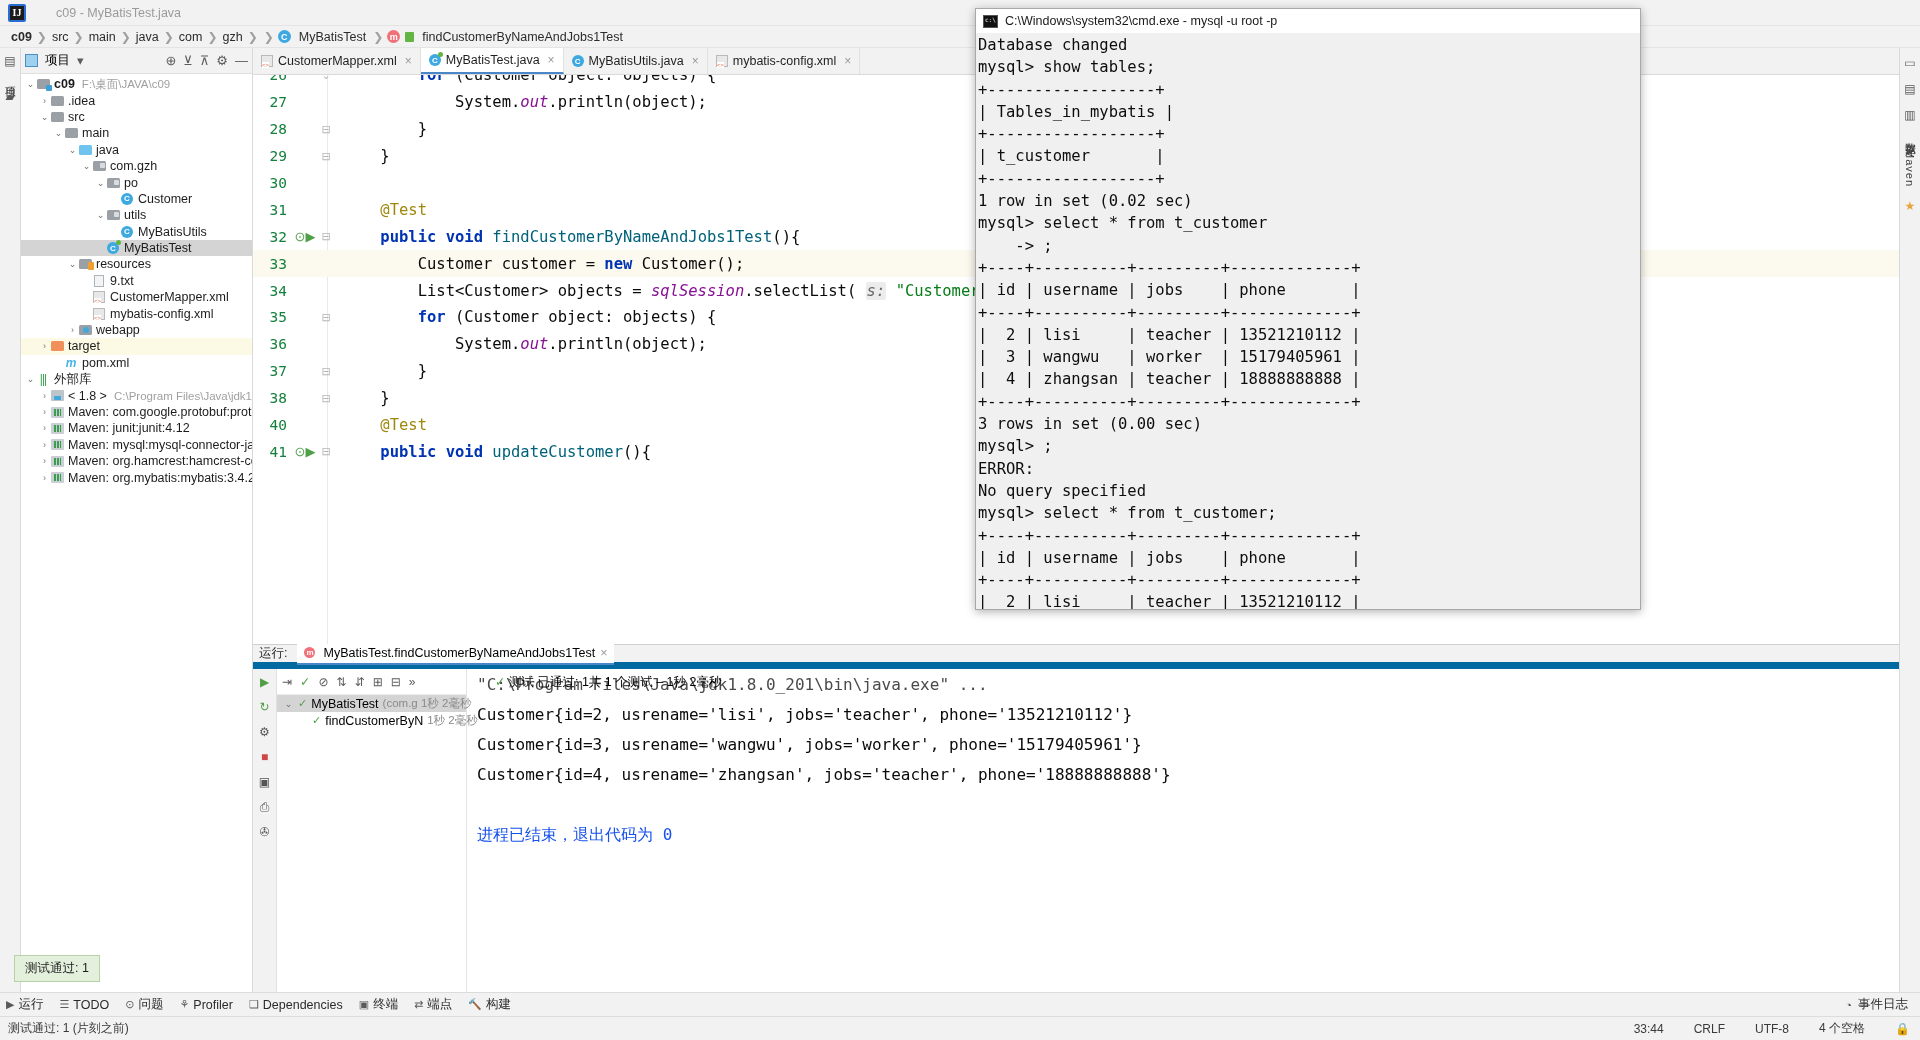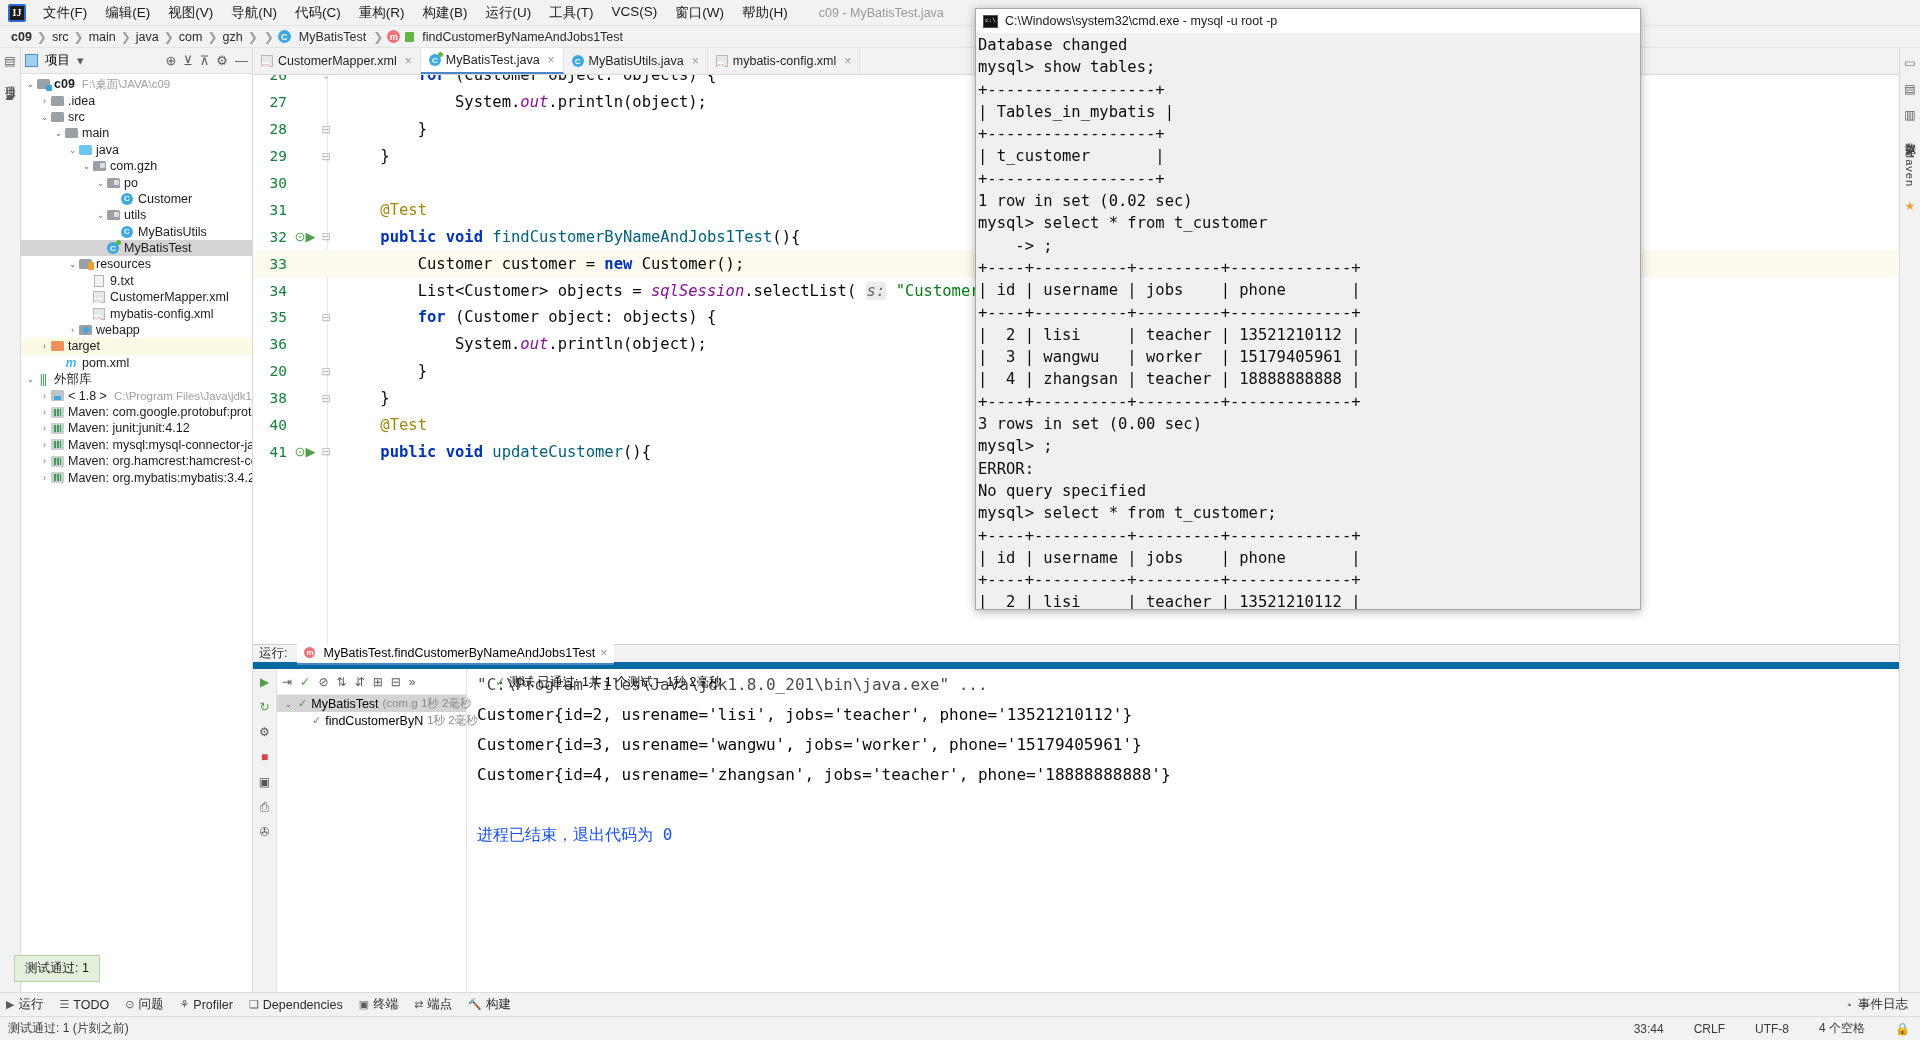--- a/index.html
+++ b/index.html
@@ -222,34 +222,20 @@
 </style>
 </head>
 <body>
 
 <div id="app">
 
   <div id="ide">
 
     <div class="menubar">
       <div class="ij-logo">IJ</div>
-      <div id="menu-items" style="display:flex;">
-          <div class="menu-item">文件(F)</div>
-          <div class="menu-item">编辑(E)</div>
-          <div class="menu-item">视图(V)</div>
-          <div class="menu-item">导航(N)</div>
-          <div class="menu-item">代码(C)</div>
-          <div class="menu-item">重构(R)</div>
-          <div class="menu-item">构建(B)</div>
-          <div class="menu-item">运行(U)</div>
-          <div class="menu-item">工具(T)</div>
-          <div class="menu-item">VCS(S)</div>
-          <div class="menu-item">窗口(W)</div>
-          <div class="menu-item">帮助(H)</div>
-        </div>
       <div class="win-title">c09 - MyBatisTest.java</div>
     </div>
 
     <div class="breadcrumb">
       <div id="crumbs" style="display:flex;align-items:center;">
           <span class="crumb bold">c09</span>
           <span class="crumb-sep">❯</span>
           <span class="crumb">src</span>
           <span class="crumb-sep">❯</span>
           <span class="crumb">main</span>
@@ -569,21 +555,21 @@
                 <span class="foldbox">⊟</span>
                 <span class="ctext">        <span class="kw">for</span> (Customer object: objects) {</span>
               </div>
               <div class="crow">
                 <span class="gutter-n">36</span>
                 <span class="gutter-ic"></span>
                 <span class="foldbox"></span>
                 <span class="ctext">            System.<span class="fld">out</span>.println(object);</span>
               </div>
               <div class="crow">
-                <span class="gutter-n">20</span>
+                <span class="gutter-n">37</span>
                 <span class="gutter-ic"></span>
                 <span class="foldbox">⊟</span>
                 <span class="ctext">        }</span>
               </div>
               <div class="crow">
                 <span class="gutter-n">38</span>
                 <span class="gutter-ic"></span>
                 <span class="foldbox">⊟</span>
                 <span class="ctext">    }</span>
               </div>

